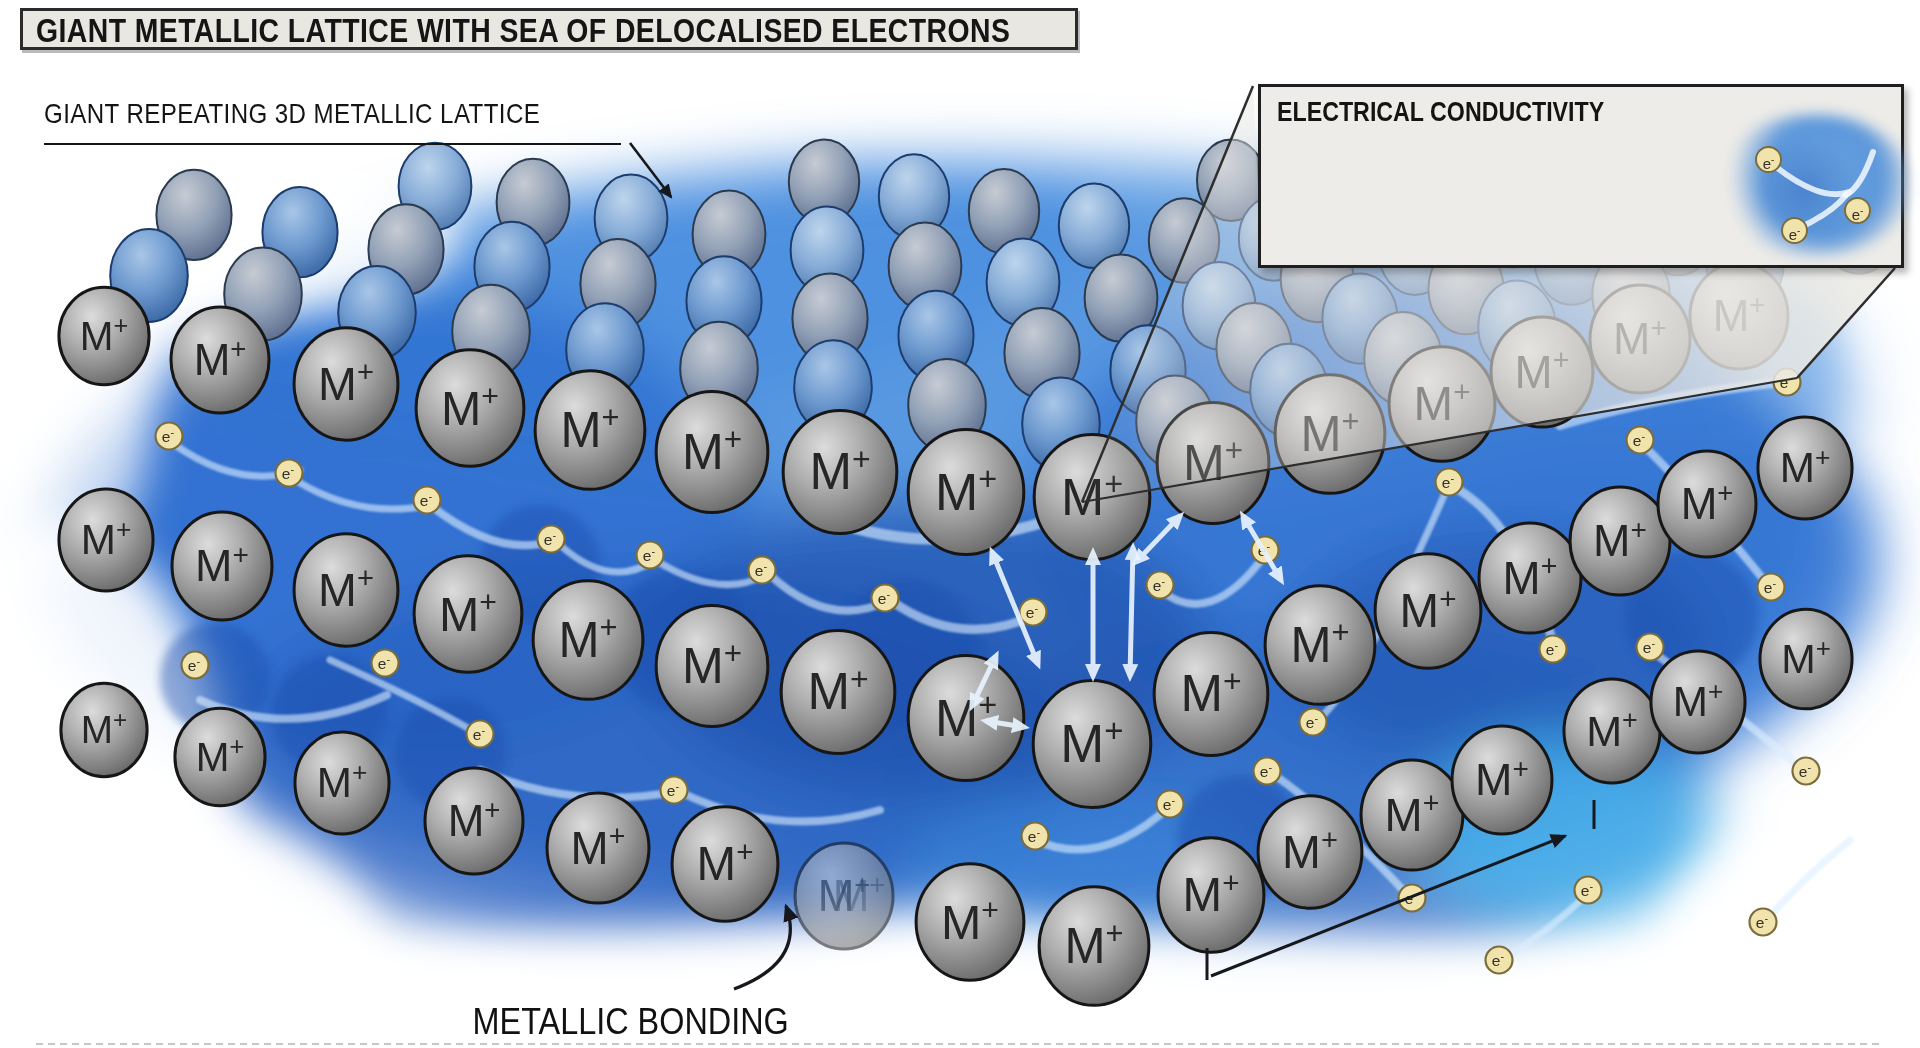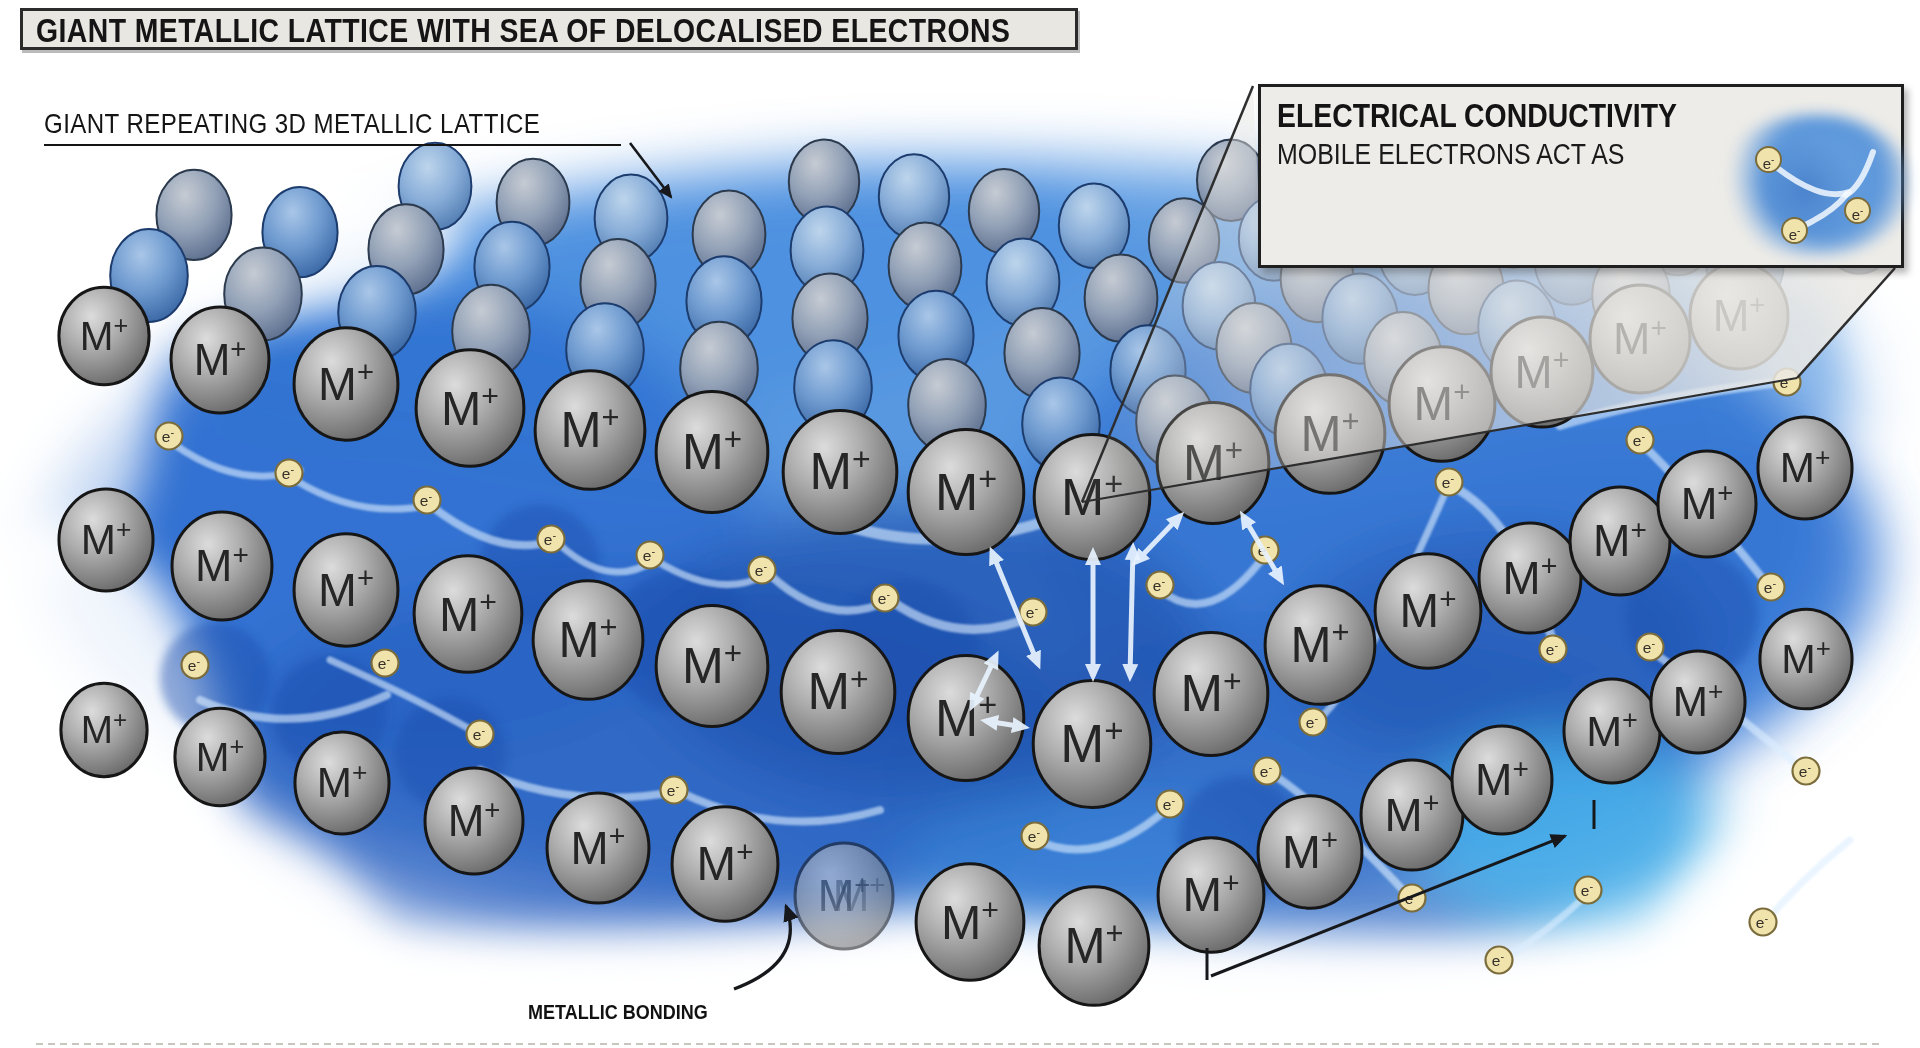--- a/index.html
+++ b/index.html
@@ -7,40 +7,40 @@
          font-family:"Liberation Sans","DejaVu Sans",sans-serif;}
   .stage svg{position:absolute;left:0;top:0;}
   .cond{display:inline-block;transform:scaleX(.86);transform-origin:0 50%;white-space:nowrap;}
   .condC{display:inline-block;transform:scaleX(.9);transform-origin:50% 50%;white-space:nowrap;}
 
   .banner{position:absolute;left:20px;top:8px;width:1058px;height:42px;background:#e9e7e2;
           border:3px solid #2b2b2b;box-sizing:border-box;line-height:40px;padding-left:13px;
           box-shadow:2px 3px 0 rgba(60,60,60,.35);}
   .banner .t{font-size:33px;font-weight:bold;color:#151515;letter-spacing:.5px;}
 
-  .lattice-label{position:absolute;left:44px;top:108px;padding-bottom:4px;border-bottom:2.5px solid #141414;
+  .lattice-label{position:absolute;left:44px;top:98px;padding-bottom:13px;border-bottom:2.5px solid #141414;
                  font-size:28px;color:#141414;letter-spacing:.5px;}
 
   .callout{position:absolute;left:1258px;top:84px;width:646px;height:184px;background:#edece8;
            border:3px solid #1f1f1f;box-sizing:border-box;box-shadow:4px 5px 7px rgba(40,40,40,.35);}
-  .callout .hd{margin:10px 0 2px 16px;font-size:33px;font-weight:bold;color:#141414;}
+  .callout .hd{margin:10px 0 2px 16px;font-size:27px;font-weight:bold;color:#141414;}
   .callout .bl{margin-left:16px;font-size:29px;line-height:35px;color:#1a1a1a;}
   .blob{position:absolute;left:458px;top:28px;width:190px;height:140px;border-radius:48%;
         background:radial-gradient(circle at 55% 45%, #6ca6e2 0%, #5b96da 45%, rgba(120,170,225,0) 72%);
         filter:blur(7px);}
   .blob2{position:absolute;left:485px;top:55px;width:120px;height:95px;border-radius:50%;
         background:radial-gradient(circle at 50% 50%, #4a82cc 0%, rgba(90,140,205,0) 70%);filter:blur(5px);}
   .ebadge{position:absolute;width:27px;height:27px;border-radius:50%;box-sizing:border-box;
           text-align:center;line-height:24px;font-size:15px;color:#35302a;}
   .ebadge sup{font-size:10px;vertical-align:6px;}
 
   .attraction{position:absolute;left:455px;top:897px;width:325px;text-align:center;
               font-size:27px;line-height:33px;color:#1c1c1c;}
   .bonding{position:absolute;left:455px;top:1001px;width:325px;text-align:center;
-           font-size:20px;font-weight:bold;color:#111;}
+           font-size:36px;font-weight:normal;color:#111;}
 </style>
 </head>
 <body>
 
 <div class="stage">
 
 <svg id="scene" width="1920" height="1048" viewBox="0 0 1920 1048">
   <defs>
     <radialGradient id="gFront" cx="36%" cy="30%" r="78%">
       <stop offset="0%" stop-color="#dcdcdc"></stop>
@@ -552,21 +552,20 @@
 
 <div class="callout">
   <div class="blob"></div>
   <div class="blob2"></div>
   <svg width="646" height="184" style="position:absolute;left:0;top:0">
     <path d="M 515 80 Q 560 115 588 105" fill="none" stroke="#f2f8ff" stroke-width="6" stroke-linecap="round" opacity=".85"></path>
     <path d="M 612 65 Q 600 100 585 108" fill="none" stroke="#f2f8ff" stroke-width="6" stroke-linecap="round" opacity=".85"></path>
     <path d="M 540 140 Q 572 125 585 108" fill="none" stroke="#f2f8ff" stroke-width="6" stroke-linecap="round" opacity=".85"></path>
   </svg>
   <div class="hd"><span class="cond">ELECTRICAL CONDUCTIVITY</span></div>
-  <div class="bl"><span class="cond">MOBILE ELECTRONS ACT AS</span></div>
   <div id="callout-ebadges">
         <span class="ebadge" style="left: 494px; top: 59px; background: rgb(240, 227, 172); border: 2px solid rgb(123, 108, 60);">e<sup>-</sup></span>
         <span class="ebadge" style="left: 583px; top: 110px; background: rgb(240, 227, 172); border: 2px solid rgb(123, 108, 60);">e<sup>-</sup></span>
         <span class="ebadge" style="left: 520px; top: 130px; background: rgb(240, 227, 172); border: 2px solid rgb(123, 108, 60);">e<sup>-</sup></span>
       </div>
 </div>
 
 <div class="bonding">
   <span class="condC">METALLIC BONDING</span>
 </div>

